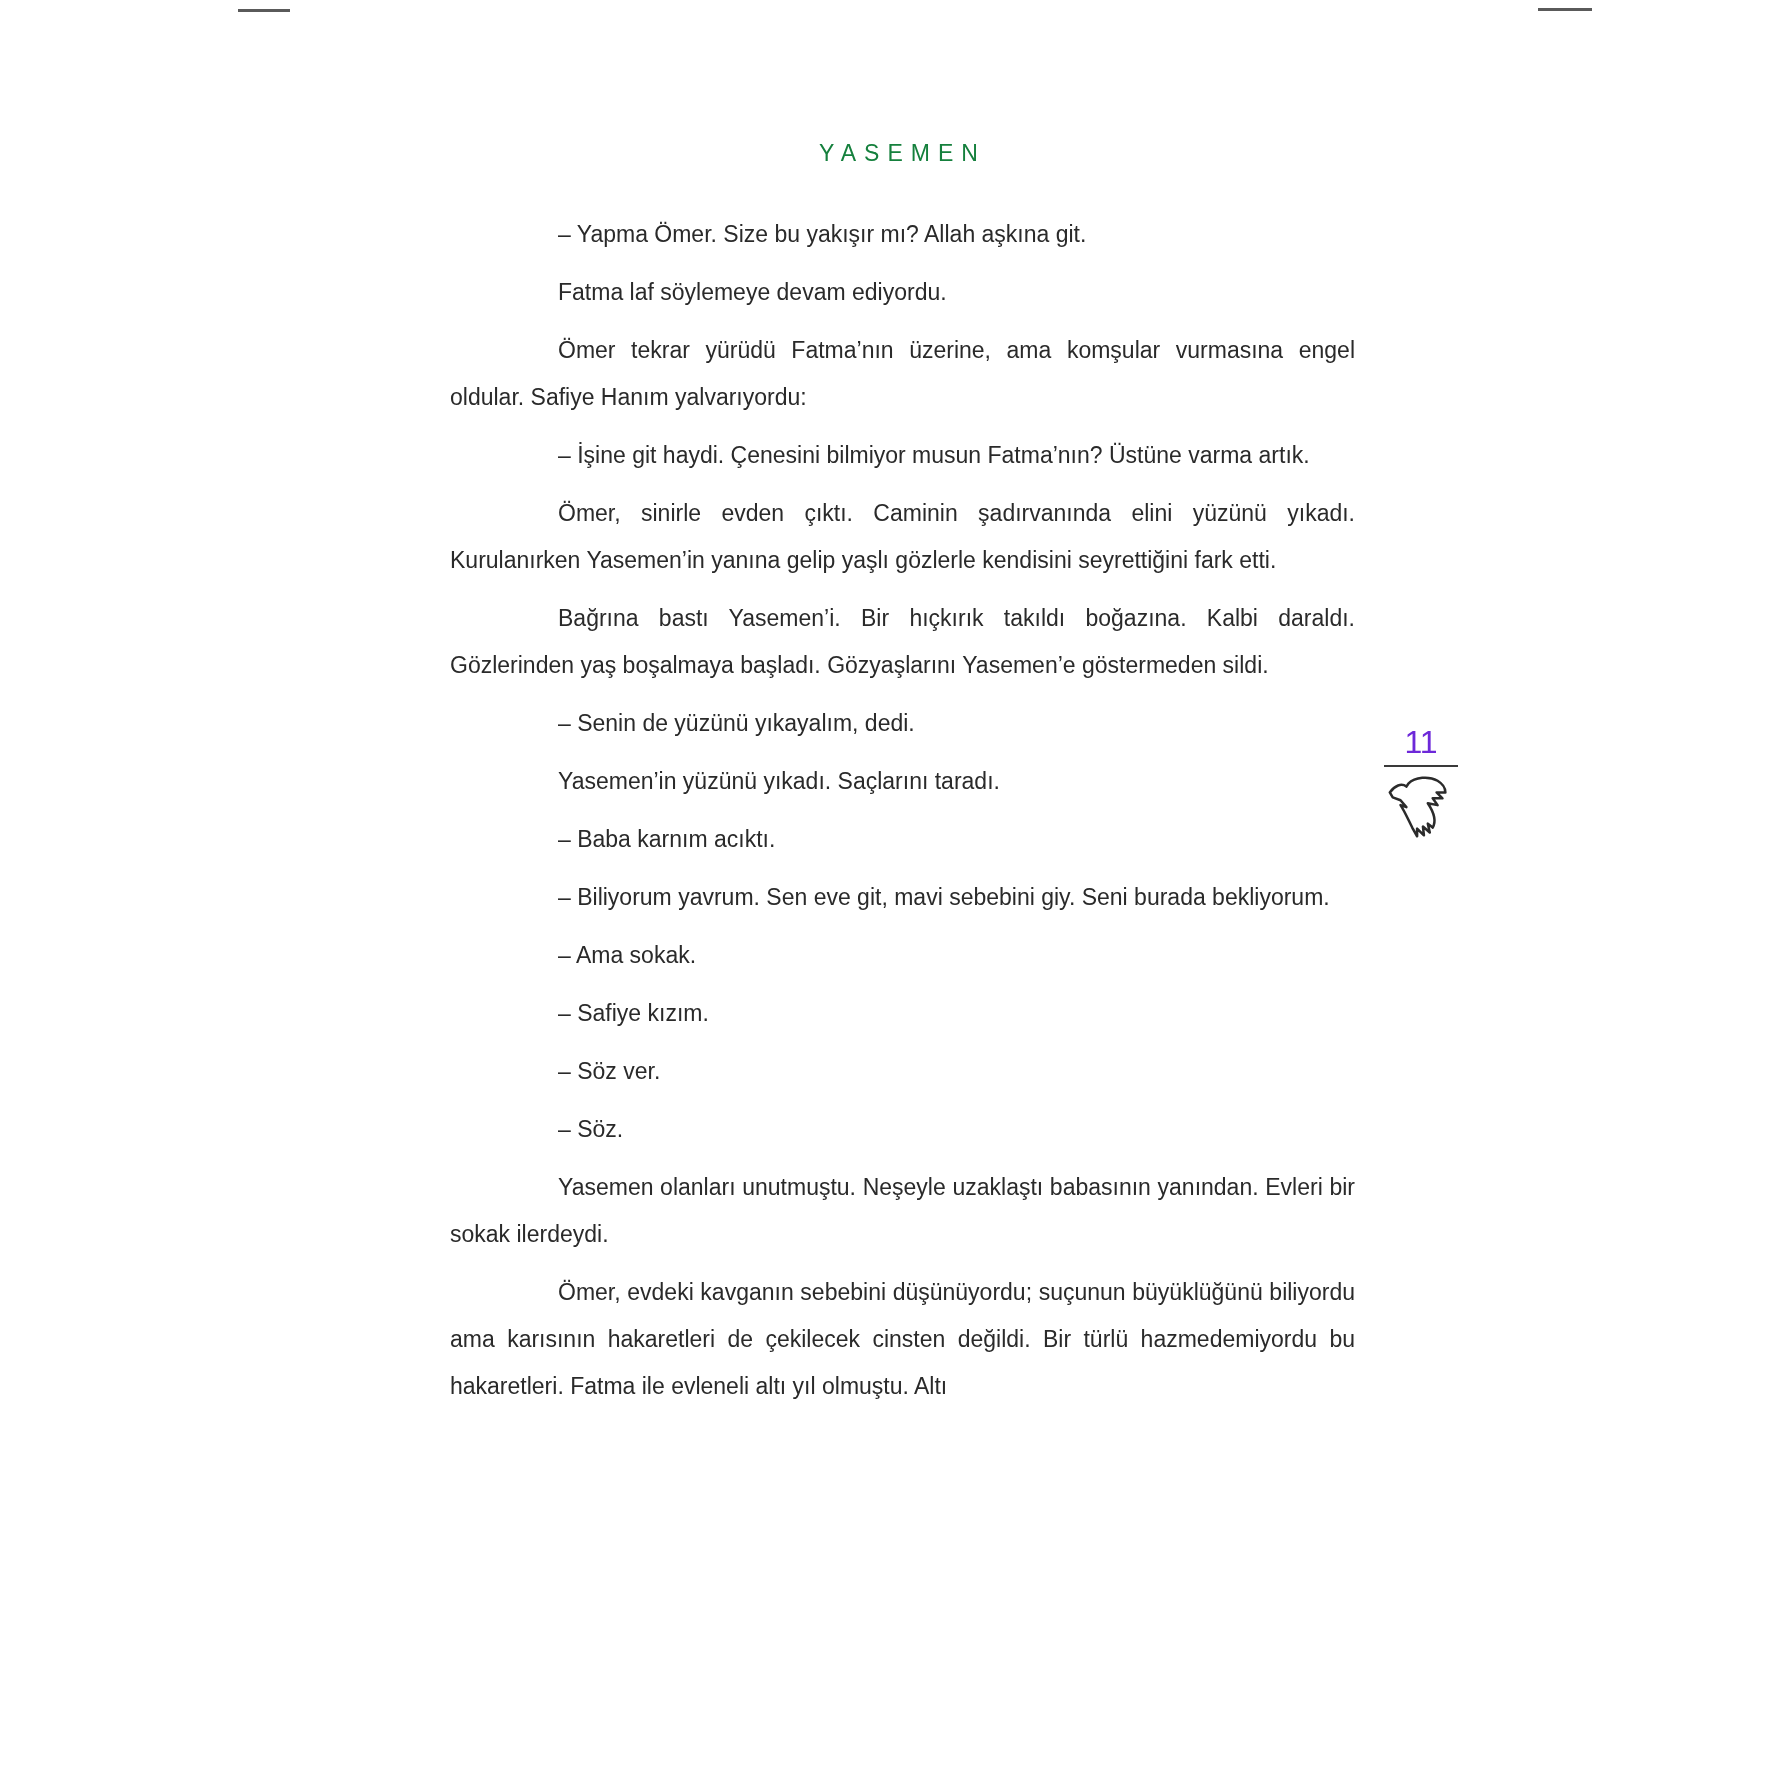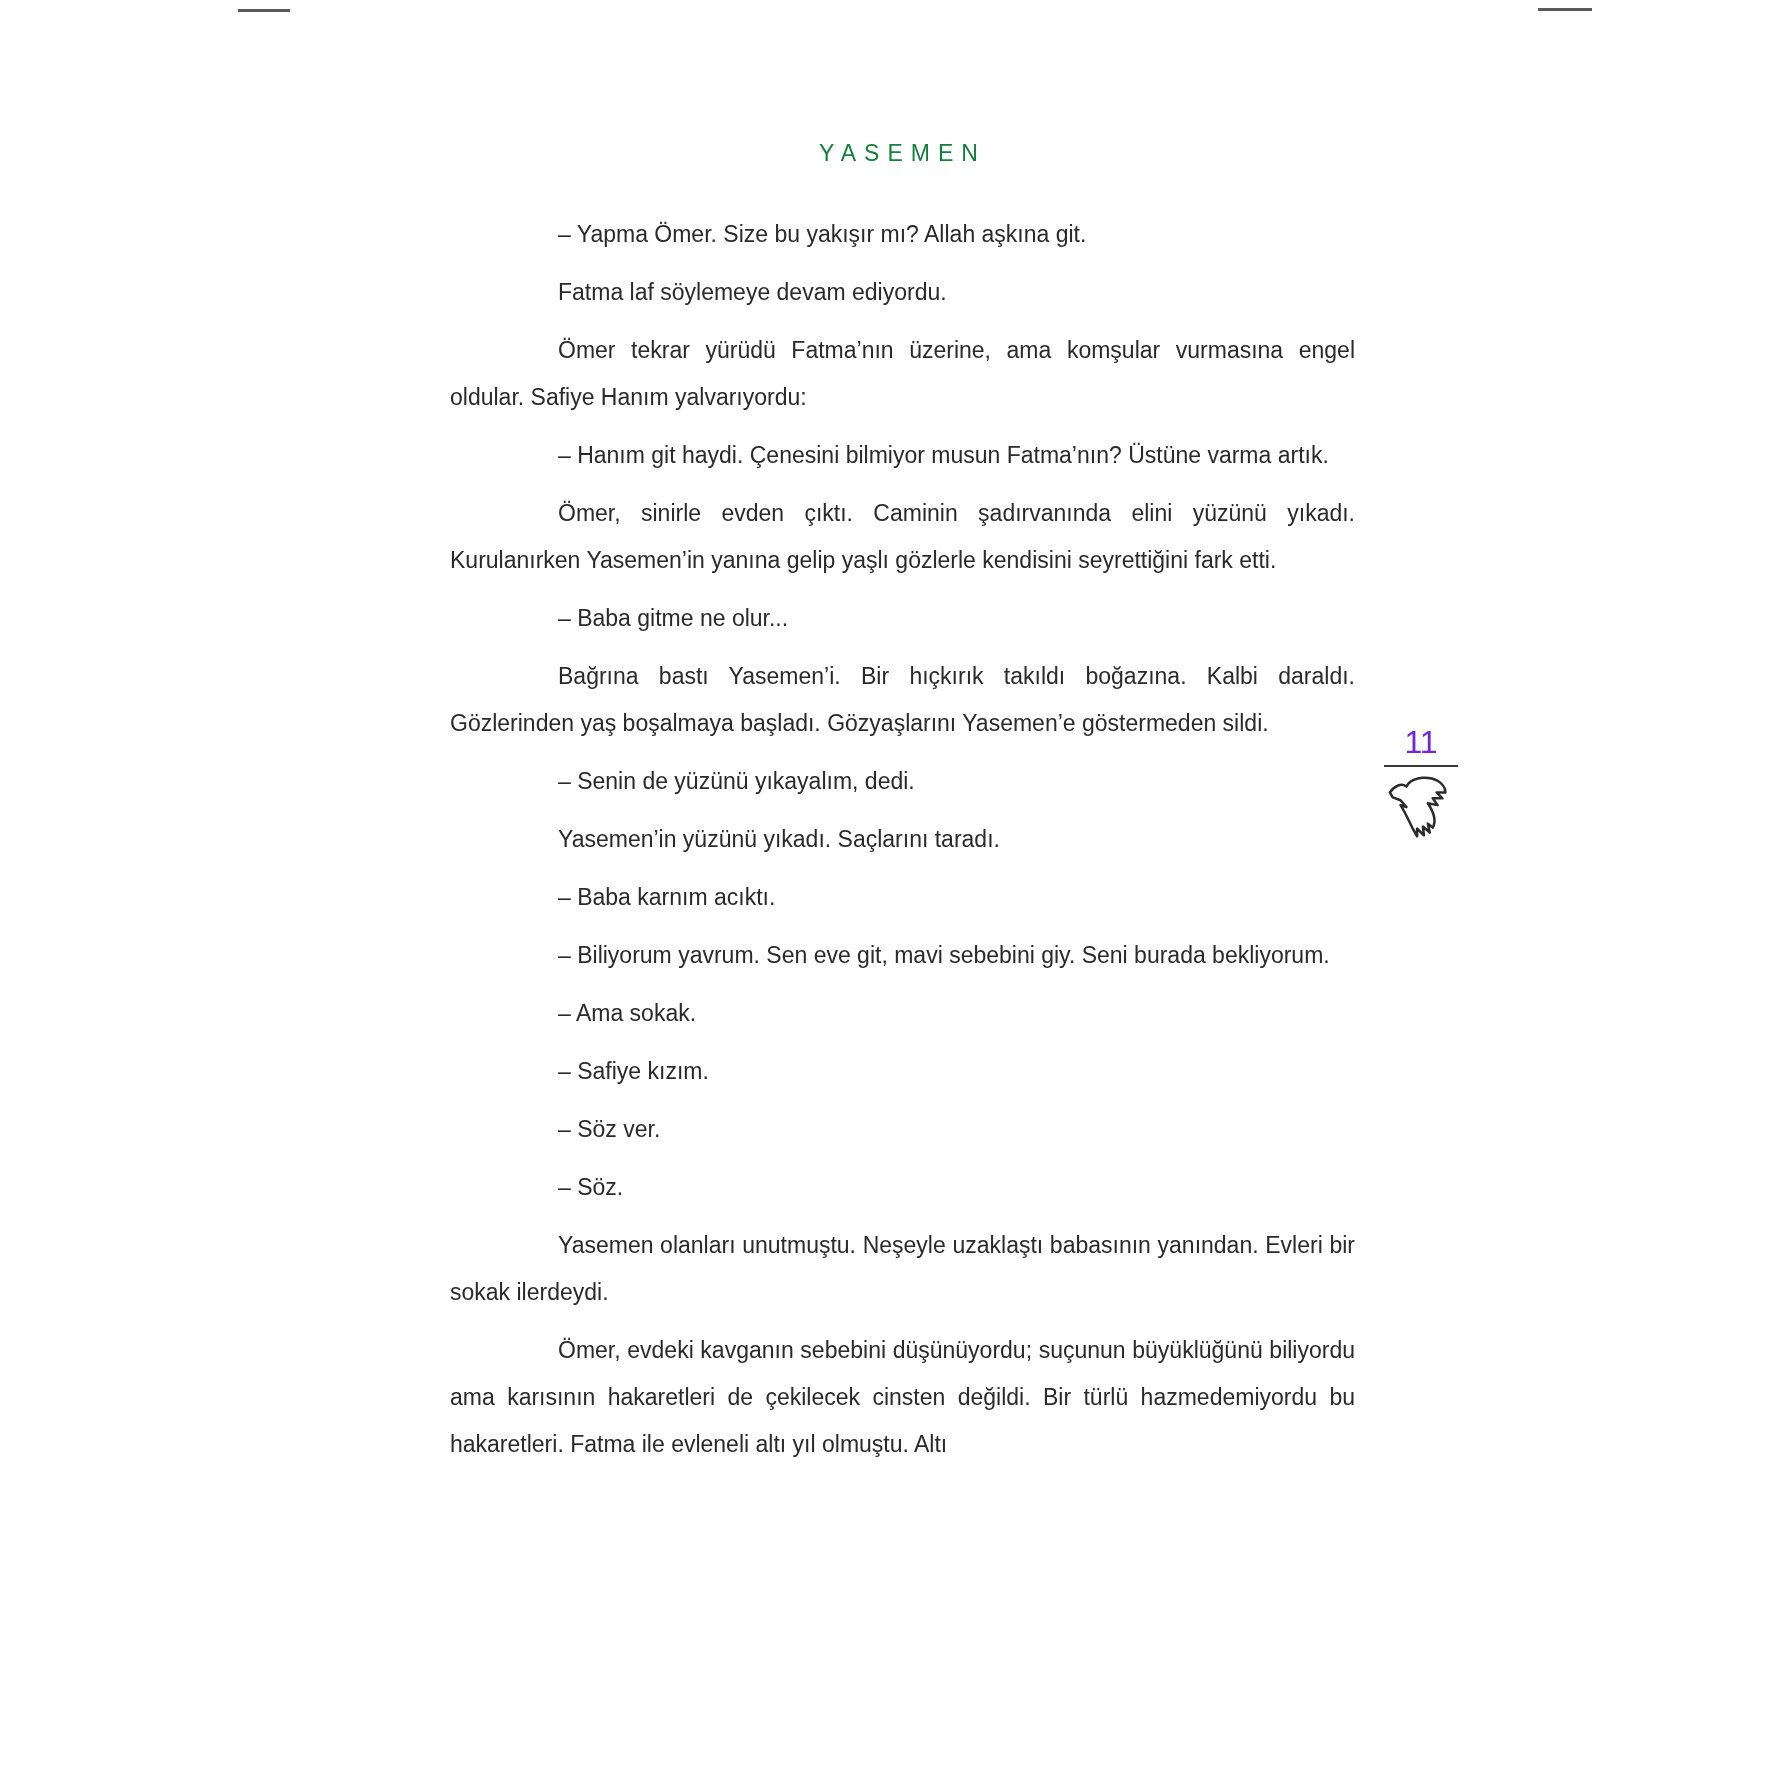--- a/index.html
+++ b/index.html
@@ -91,23 +91,22 @@
 
   <div class="crop-mark left"></div>
   <div class="crop-mark right"></div>
 
   <div class="running-head">YASEMEN</div>
 
   <div class="body-text">
     <p>– Yapma Ömer. Size bu yakışır mı? Allah aşkına git.</p>
     <p>Fatma laf söylemeye devam ediyordu.</p>
     <p>Ömer tekrar yürüdü Fatma’nın üzerine, ama komşular vurmasına engel oldular. Safiye Hanım yalvarıyordu:</p>
-    <p>– Hanım git haydi. Çenesini bilmiyor musun Fatma’nın? Üstüne varma artık.</p>
+    <p>– İşine git haydi. Çenesini bilmiyor musun Fatma’nın? Üstüne varma artık.</p>
     <p>Ömer, sinirle evden çıktı. Caminin şadırvanında elini yüzünü yıkadı. Kurulanırken Yasemen’in yanına gelip yaşlı gözlerle kendisini seyrettiğini fark etti.</p>
-    <p>– Baba gitme ne olur...</p>
     <p>Bağrına bastı Yasemen’i. Bir hıçkırık takıldı boğazına. Kalbi daraldı. Gözlerinden yaş boşalmaya başladı. Gözyaşlarını Yasemen’e göstermeden sildi.</p>
     <p>– Senin de yüzünü yıkayalım, dedi.</p>
     <p>Yasemen’in yüzünü yıkadı. Saçlarını taradı.</p>
     <p>– Baba karnım acıktı.</p>
     <p>– Biliyorum yavrum. Sen eve git, mavi sebebini giy. Seni burada bekliyorum.</p>
     <p>– Ama sokak.</p>
     <p>– Safiye kızım.</p>
     <p>– Söz ver.</p>
     <p>– Söz.</p>
     <p>Yasemen olanları unutmuştu. Neşeyle uzaklaştı babasının yanından. Evleri bir sokak ilerdeydi.</p>

